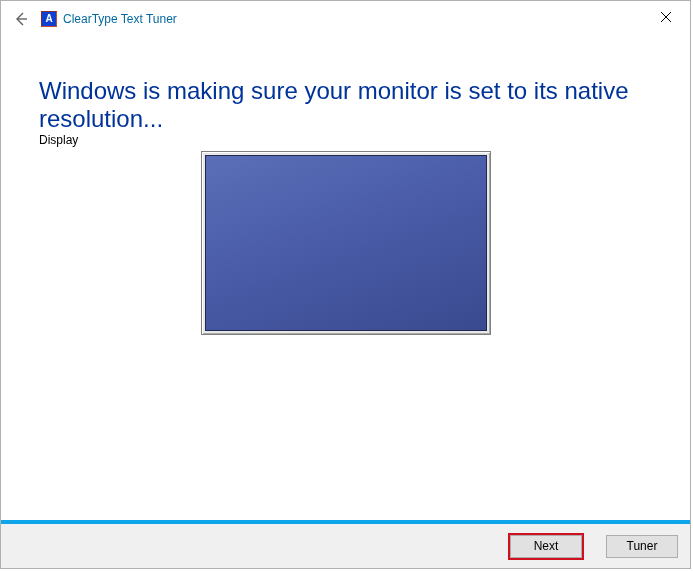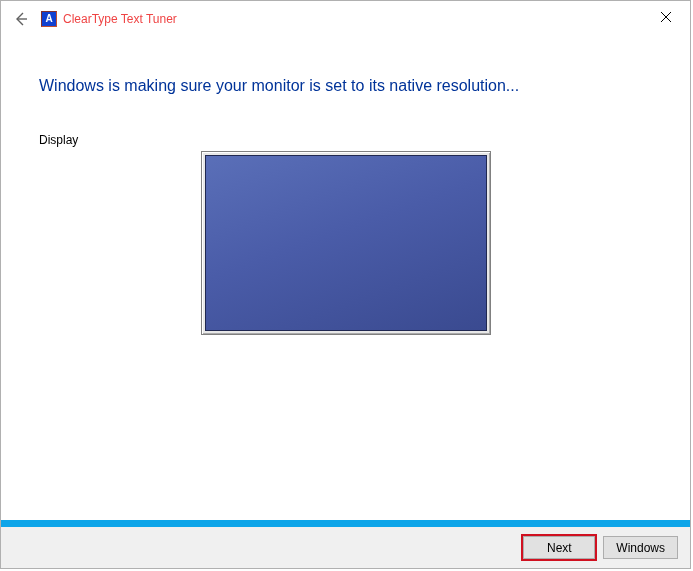--- a/index.html
+++ b/index.html
@@ -47,44 +47,43 @@
       align-items: center;
       justify-content: center;
       font-size: 10px;
       font-weight: bold;
       color: #fff;
       margin-right: 6px;
       line-height: 1;
     }
     .window-title {
       font-size: 12px;
-      color: #ef4444;
+      color: #0369a1;
     }
     .close-btn {
       position: absolute;
       right: 6px;
       top: 4px;
       width: 36px;
       height: 24px;
       display: flex;
       align-items: center;
       justify-content: center;
       color: #333;
       font-size: 13px;
     }
     .content {
       flex: 1;
       padding: 40px 38px 10px 38px;
       position: relative;
     }
     .heading {
       color: #003399;
-      font-size: 16px;
+      font-size: 24px;
       font-weight: 400;
-      margin-bottom: 38px;
     }
     .display-wrap {
       text-align: left;
     }
     .display-label {
       font-size: 12px;
       color: #000;
       margin-bottom: 4px;
     }
     .monitor-frame {
@@ -102,27 +101,27 @@
       border: 1px solid #202850;
       background: linear-gradient(160deg, #5a6fb8 0%, #4a5ca8 45%, #3a4a90 100%);
     }
     .status-text {
       font-size: 12px;
       color: #000;
       margin-top: 42px;
     }
     .footer {
       height: 48px;
-      border-top: 7px solid #0ea5e9;
+      border-top: 4px solid #0ea5e9;
       background: #f0f0f0;
       display: flex;
       align-items: center;
       justify-content: flex-end;
       padding: 0 12px;
-      gap: 8px;
+      gap: 24px;
     }
     .btn {
       height: 23px;
       min-width: 72px;
       padding: 0 12px;
       border: 1px solid #adadad;
       background: #e1e1e1;
       font-size: 12px;
       font-family: inherit;
       cursor: pointer;
@@ -162,16 +161,16 @@
       <div class="display-label">Display</div>
       <div class="monitor-frame">
         <div class="monitor-screen"></div>
       </div>
     </div>
 
   </div>
 
   <div class="footer">
     <button class="btn primary-highlight">Next</button>
-    <button class="btn">Windows</button>
+    <button class="btn">Tuner</button>
   </div>
 
 </div>
 
 </body></html>

